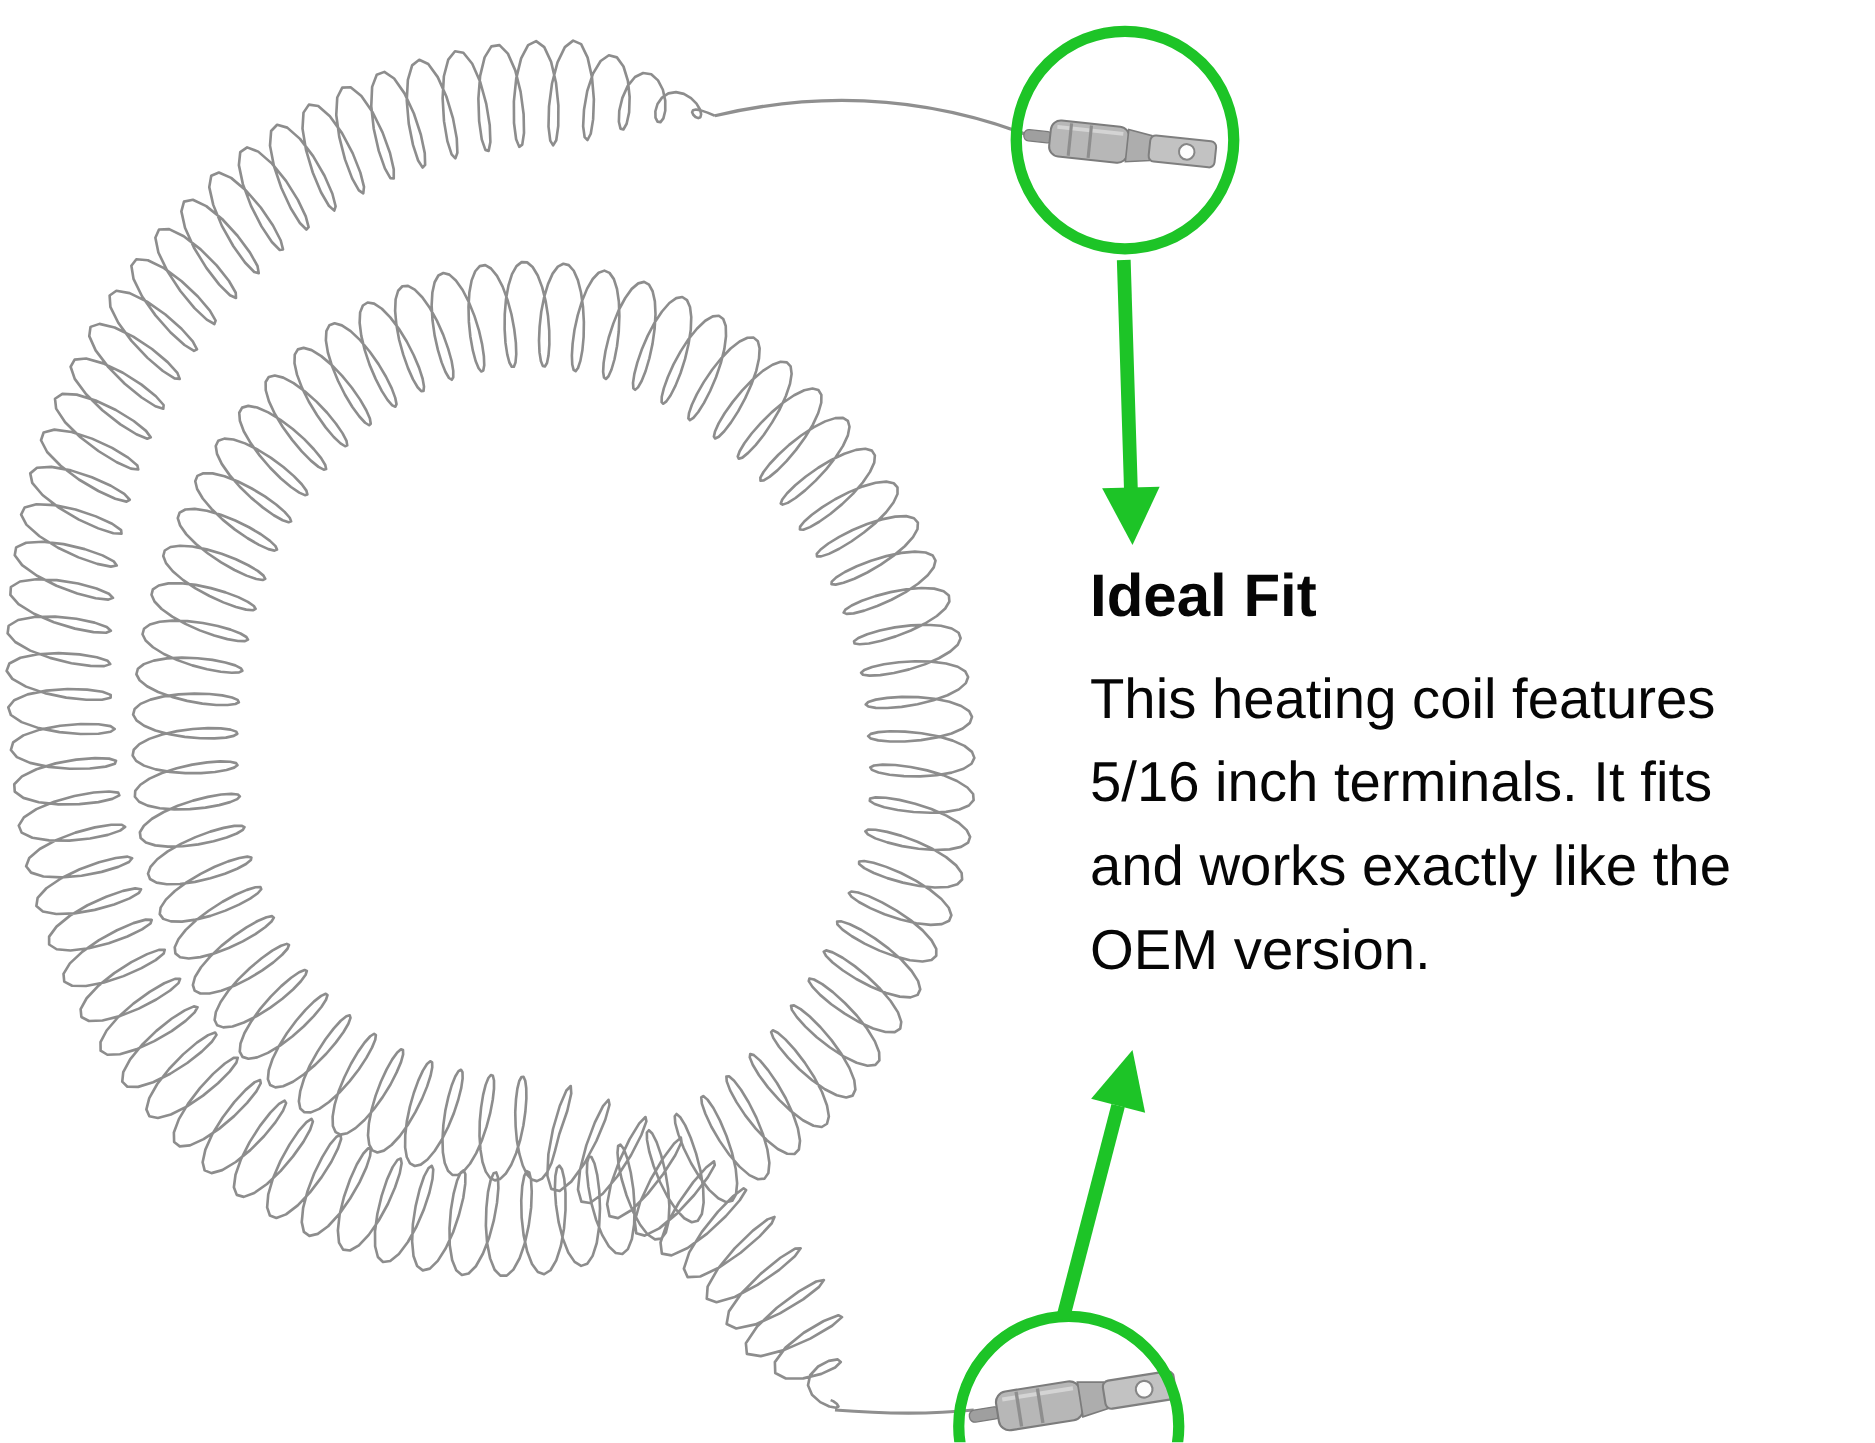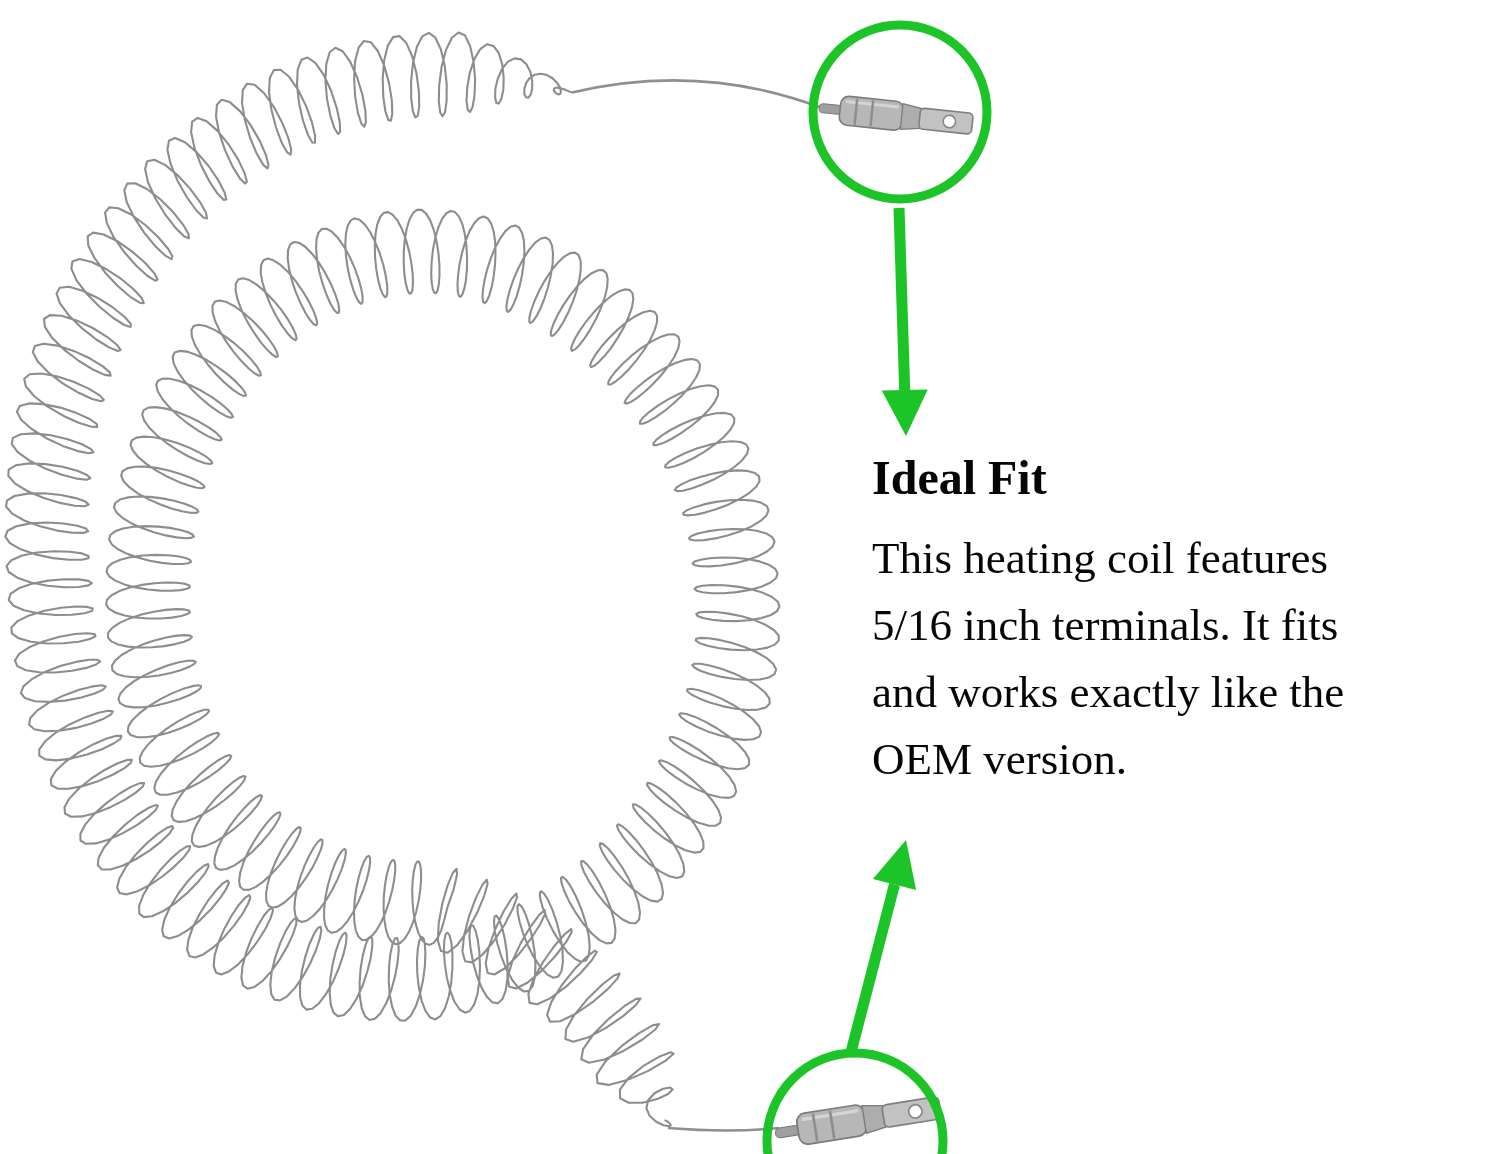--- a/index.html
+++ b/index.html
@@ -1,21 +1,21 @@
 <!DOCTYPE html>
 <html><head>
 <meta charset="utf-8">
 <style>
   html,body{margin:0;padding:0;background:#ffffff;}
   .stage{
     position:relative;
     width:1500px;height:1154px;
     background:#ffffff;
     overflow:hidden;
-    font-family:Liberation Serif, serif;
+    font-family:Liberation Sans, sans-serif;
   }
   .stage svg{position:absolute;left:0;top:0;}
   .annotation{
     position:absolute;
     left:872px;top:452px;
     width:645px;
     color:#060606;
   }
   .annotation .title{
     font-size:48px;

